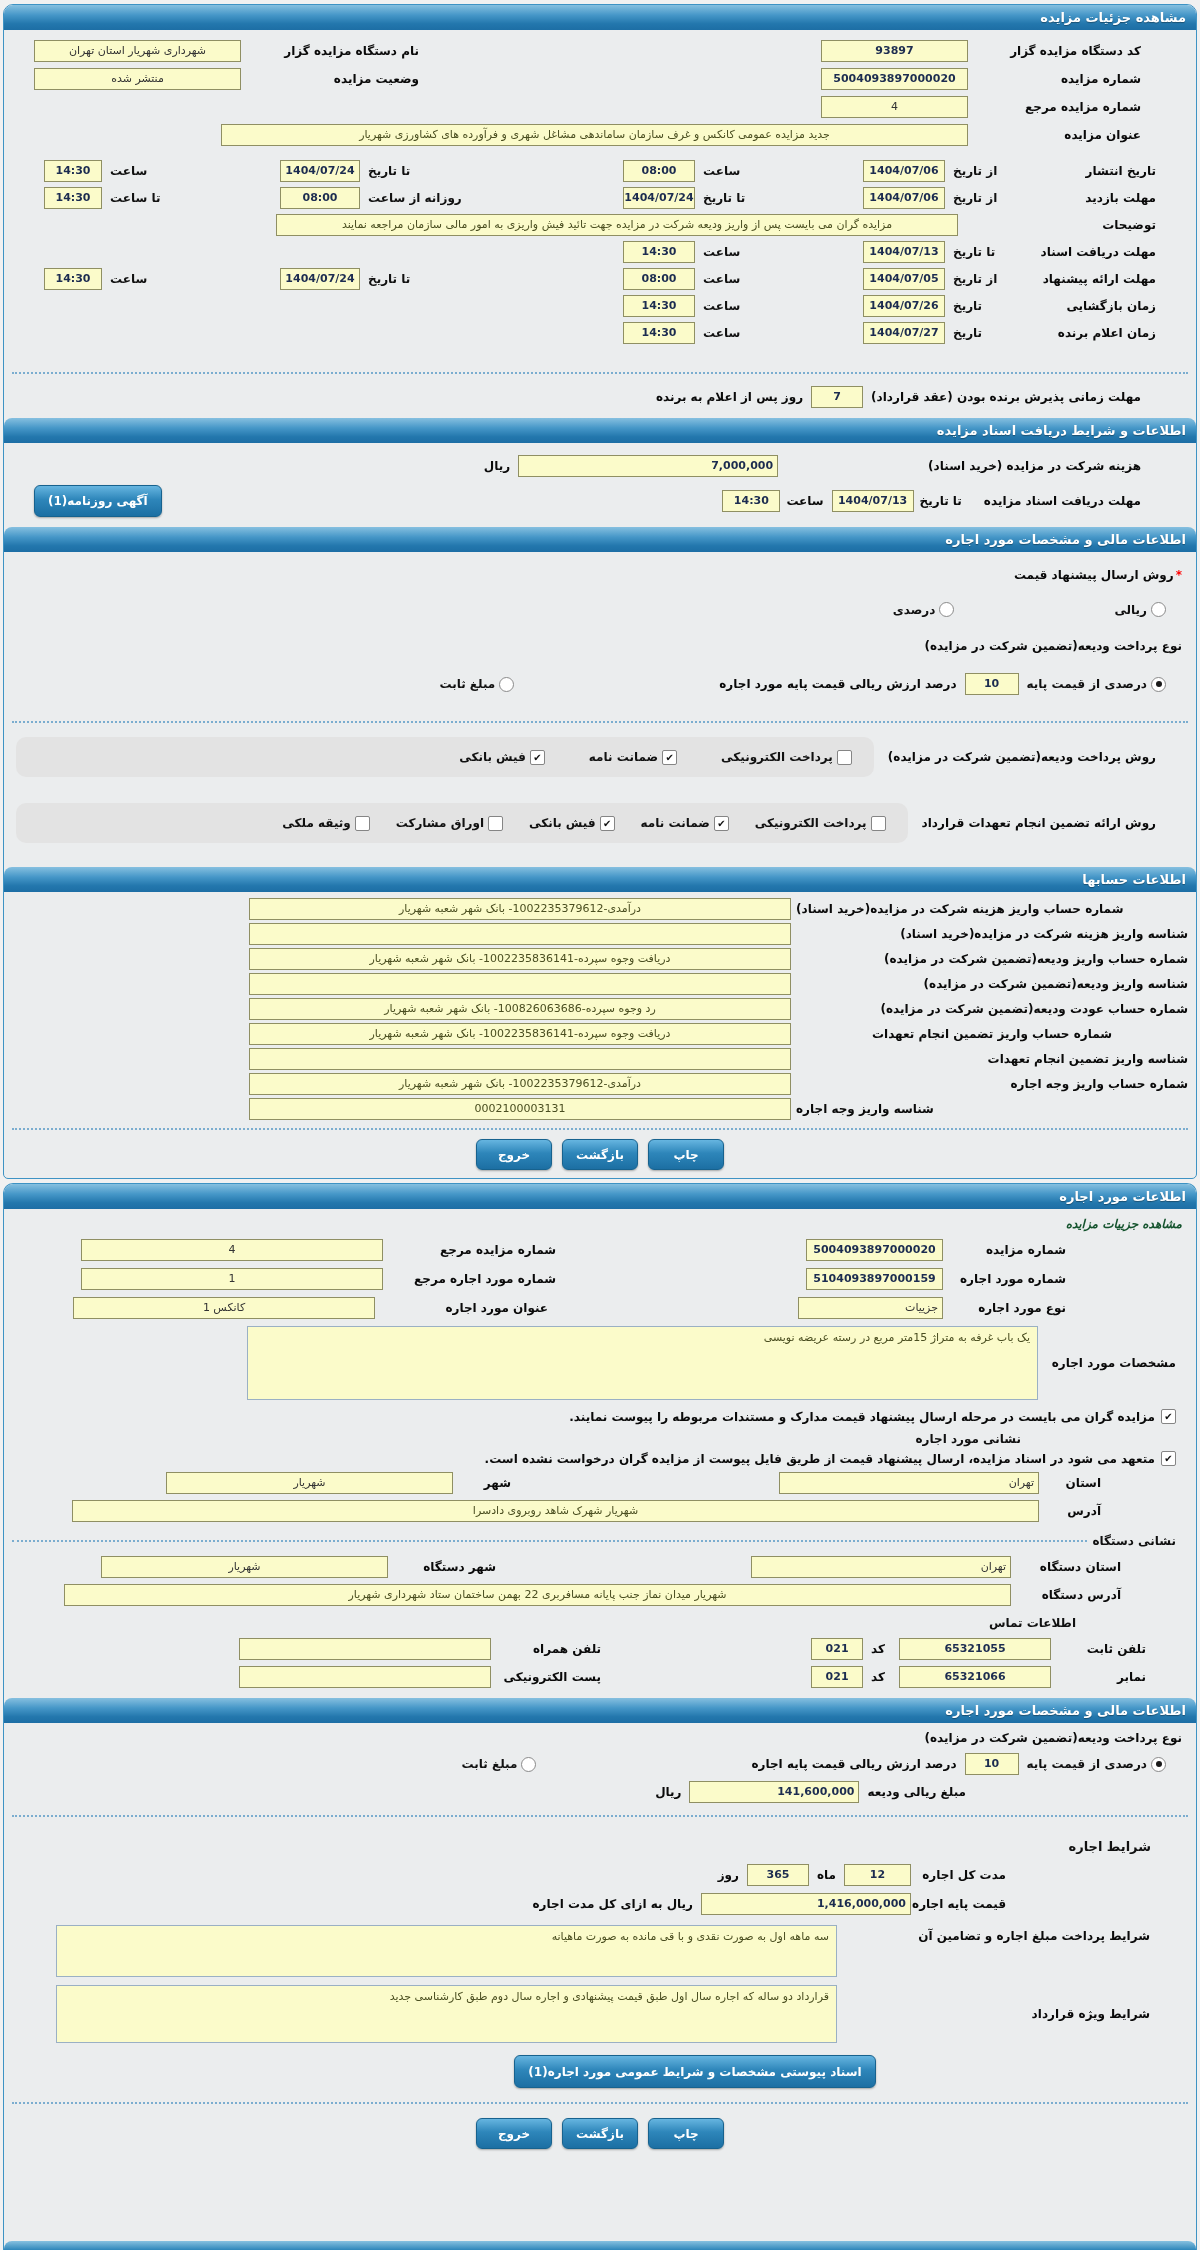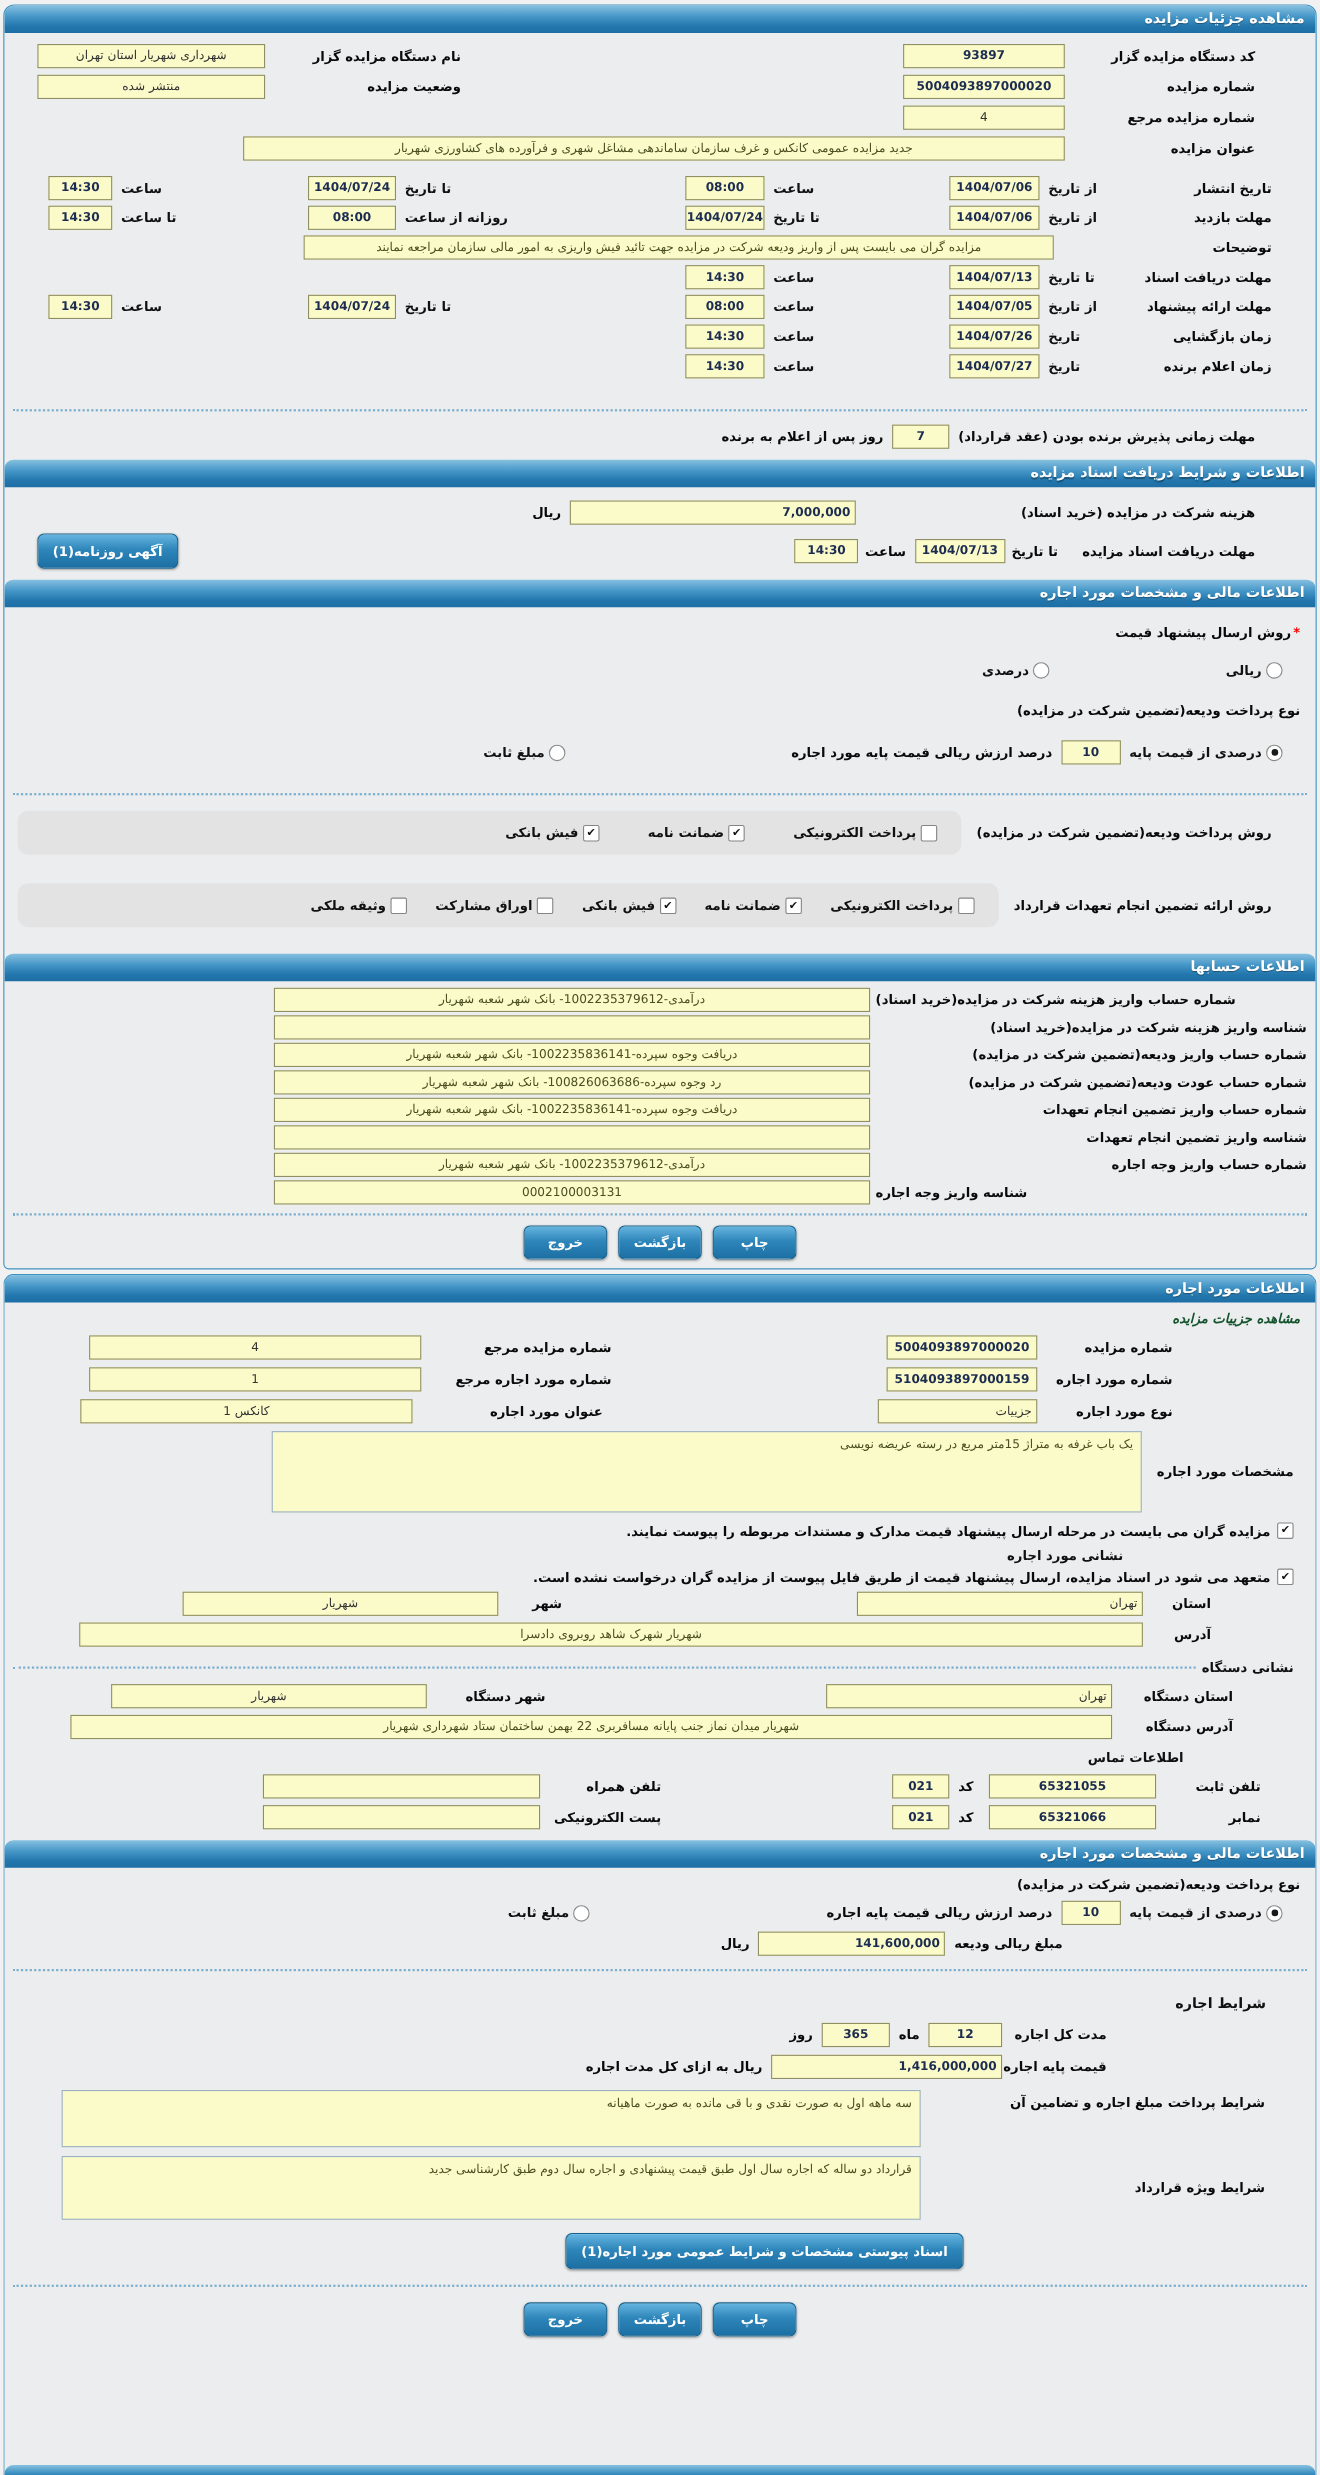--- a/index.html
+++ b/index.html
@@ -278,25 +278,29 @@
     </div>
     <div class="r" style="margin:3px 8px">
       <span class="lbl" style="width:392px;text-align:right">شناسه واریز هزینه شرکت در مزایده(خرید اسناد)</span>
       <span class="box c longv" style="width:540px;margin-right:5px"></span>
     </div>
     <div class="r" style="margin:3px 8px">
       <span class="lbl" style="width:392px;text-align:right">شماره حساب واریز ودیعه(تضمین شرکت در مزایده)</span>
       <span class="box c longv" style="width:540px;margin-right:5px">دریافت وجوه سپرده-1002235836141- بانک شهر شعبه شهریار</span>
     </div>
     <div class="r" style="margin:3px 8px">
+      <span class="lbl" style="width:392px;text-align:right">شناسه واریز ودیعه(تضمین شرکت در مزایده)</span>
+      <span class="box c longv" style="width:540px;margin-right:5px"></span>
+    </div>
+    <div class="r" style="margin:3px 8px">
       <span class="lbl" style="width:392px;text-align:right">شماره حساب عودت ودیعه(تضمین شرکت در مزایده)</span>
       <span class="box c longv" style="width:540px;margin-right:5px">رد وجوه سپرده-100826063686- بانک شهر شعبه شهریار</span>
     </div>
     <div class="r" style="margin:3px 8px">
-      <span class="lbl" style="width:392px;text-align:right">شماره حساب واریز تضمین انجام تعهدات</span>
+      <span class="lbl" style="width:392px;text-align:center">شماره حساب واریز تضمین انجام تعهدات</span>
       <span class="box c longv" style="width:540px;margin-right:5px">دریافت وجوه سپرده-1002235836141- بانک شهر شعبه شهریار</span>
     </div>
     <div class="r" style="margin:3px 8px">
       <span class="lbl" style="width:392px;text-align:right">شناسه واریز تضمین انجام تعهدات</span>
       <span class="box c longv" style="width:540px;margin-right:5px"></span>
     </div>
     <div class="r" style="margin:3px 8px">
       <span class="lbl" style="width:392px;text-align:right">شماره حساب واریز وجه اجاره</span>
       <span class="box c longv" style="width:540px;margin-right:5px">درآمدی-1002235379612- بانک شهر شعبه شهریار</span>
     </div>

